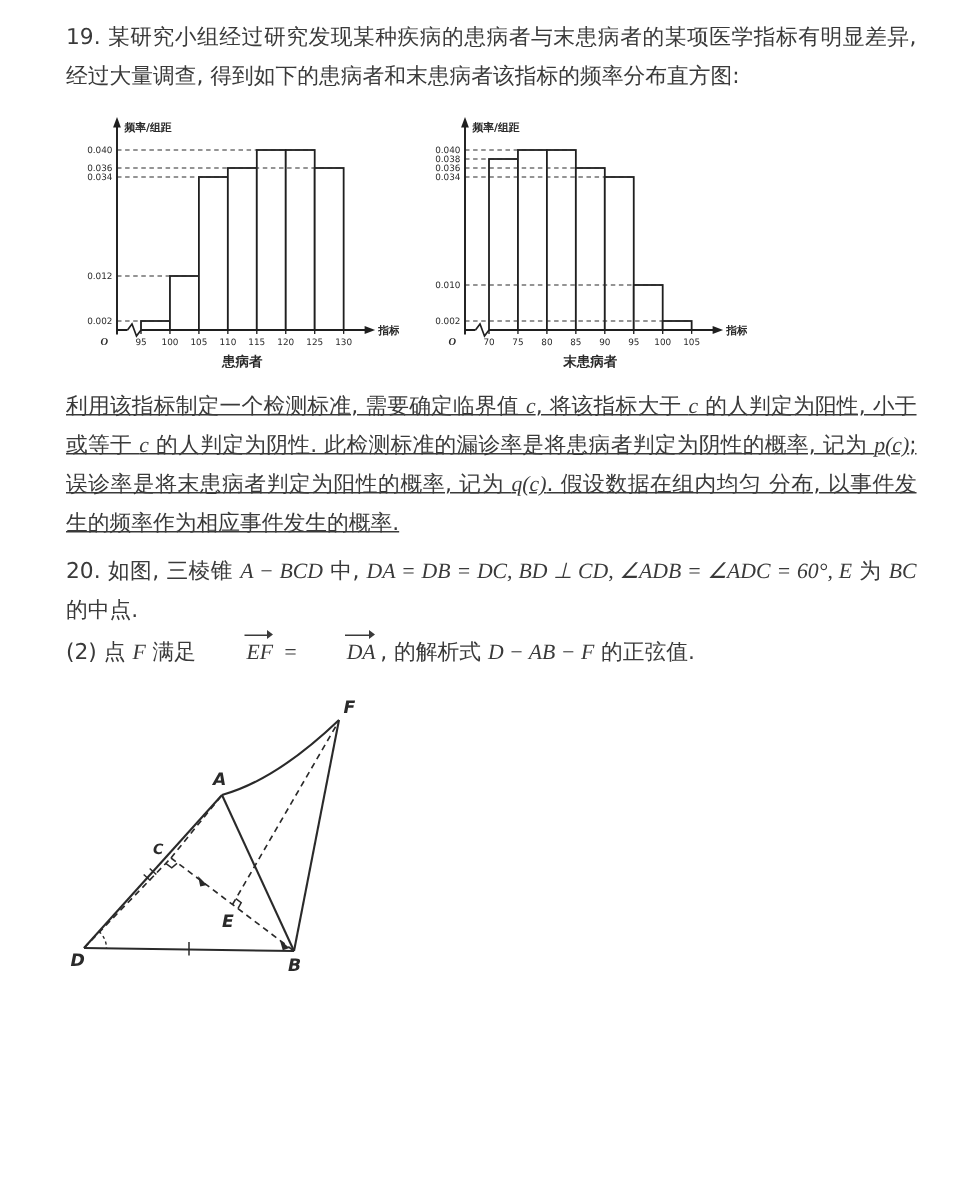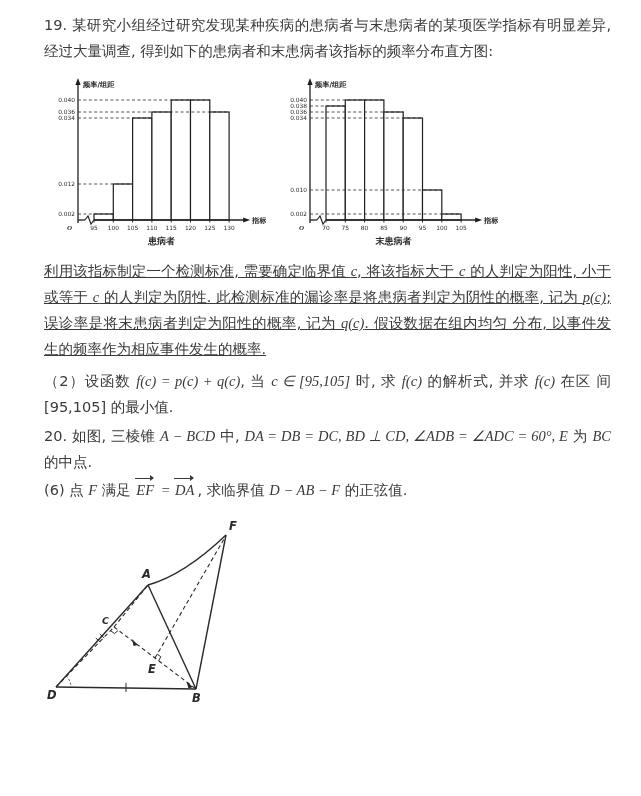--- a/index.html
+++ b/index.html
@@ -7,21 +7,21 @@
     position:relative; width:641px; height:796px; overflow:hidden;
     box-sizing:border-box; padding:10px 30px 0 44px;
     background:#fff; color:#3a3a3a;
     font-family:"DejaVu Sans", sans-serif;
     font-size:14.5px; line-height:26px;
   }
   p{margin:0;}
   .para{text-align:justify;}
   .s-m{font-family:"Liberation Serif", serif; font-style:italic;}
   .s-v{font-family:"Liberation Serif", serif; font-style:italic;
-       position:relative; display:inline-block; padding:0 3px 0 1px;}
+       position:relative; display:inline-block; padding:0 3px 0 1px;margin-left:28px;}
   .s-v::before{content:''; position:absolute; left:0; right:5px; top:1px;
        border-top:1.2px solid #3a3a3a;}
   .s-v::after{content:''; position:absolute; right:0; top:-2px;
        border:3px solid transparent; border-left:4px solid #3a3a3a;}
   .intro{margin:2px 0 8px 0;}
   .charts-row{display:flex; gap:14px; margin:0 0 6px 4px;}
   .body19{margin:2px 0 6px 0;text-decoration:underline;}
   .q{margin:2px 0 0 0;}
   .p20{margin-top:3px;}
   .figure-wrap{margin:12px 0 0 2px;}
@@ -124,24 +124,23 @@
         <line x1="181.1" y1="148" x2="181.1" y2="150.6" stroke="#1f1f1f" stroke-width="0.9"></line>
         <text x="181.1" y="158" font-size="5.9" text-anchor="middle">105</text>
         <text x="24" y="158" font-size="7" text-anchor="end" class="serif-i">O</text>
         <text x="35" y="15" font-size="7.2" font-weight="bold">频率/组距</text>
         <text x="204.1" y="150.5" font-size="7.2" font-weight="bold">指标</text>
         <text x="113.55" y="172" font-size="9" font-weight="bold" text-anchor="middle">末患病者</text>
       </svg>
   </div>
 
   <p class="para body19"><span>利用该指标制定一个检测标准, 需要确定临界值 </span><span class="s-m">c</span><span>, 将该指标大于 </span><span class="s-m">c</span><span> 的人判定为阳性, 小于或等于 </span><span class="s-m">c</span><span> 的人判定为阴性. 此检测标准的漏诊率是将患病者判定为阴性的概率, 记为 </span><span class="s-m">p(c)</span><span>; 误诊率是将末患病者判定为阳性的概率, 记为 </span><span class="s-m">q(c)</span><span>. 假设数据在组内均匀 分布, 以事件发生的频率作为相应事件发生的概率.</span></p>
-  <p class="para q"><span>（2）设函数 </span><span class="s-m">f(c) = p(c) + q(c)</span><span>, 当 </span><span class="s-m">c ∈ [95,105]</span><span> 时, 求 </span><span class="s-m">f(c)</span><span> 的解析式, 并求 </span><span class="s-m">f(c)</span><span> 在区 间 [95,105] 的最小值.</span></p>
 
   <p class="para p20"><span>20. 如图, 三棱锥 </span><span class="s-m">A − BCD</span><span> 中, </span><span class="s-m">DA = DB = DC, BD ⊥ CD, ∠ADB = ∠ADC = 60°, E</span><span> 为 </span><span class="s-m">BC</span><span> 的中点.</span></p>
-  <p class="para q"><span>(6) 点 </span><span class="s-m">F</span><span> 满足 </span><span class="s-v">EF</span><span class="s-m"> = </span><span class="s-v">DA</span><span>, 求临界值 </span><span class="s-m">D − AB − F</span><span> 的正弦值.</span></p>
+  <p class="para q"><span>(2) 点 </span><span class="s-m">F</span><span> 满足 </span><span class="s-v">EF</span><span class="s-m"> = </span><span class="s-v">DA</span><span>, 的解析式 </span><span class="s-m">D − AB − F</span><span> 的正弦值.</span></p>
 
   <div class="figure-wrap">
     <svg width="232" height="200" viewBox="0 0 232 200">
       <g stroke="#2a2a2a" stroke-width="1.4" fill="none">
 
         <path d="M10,172 L102,70"></path>
         <path d="M10,172 L150,174"></path>
         <path d="M102,70 L150,174"></path>
         <path d="M150,174 L180,20"></path>
         <path d="M102,70 Q138,60 180,20"></path>

